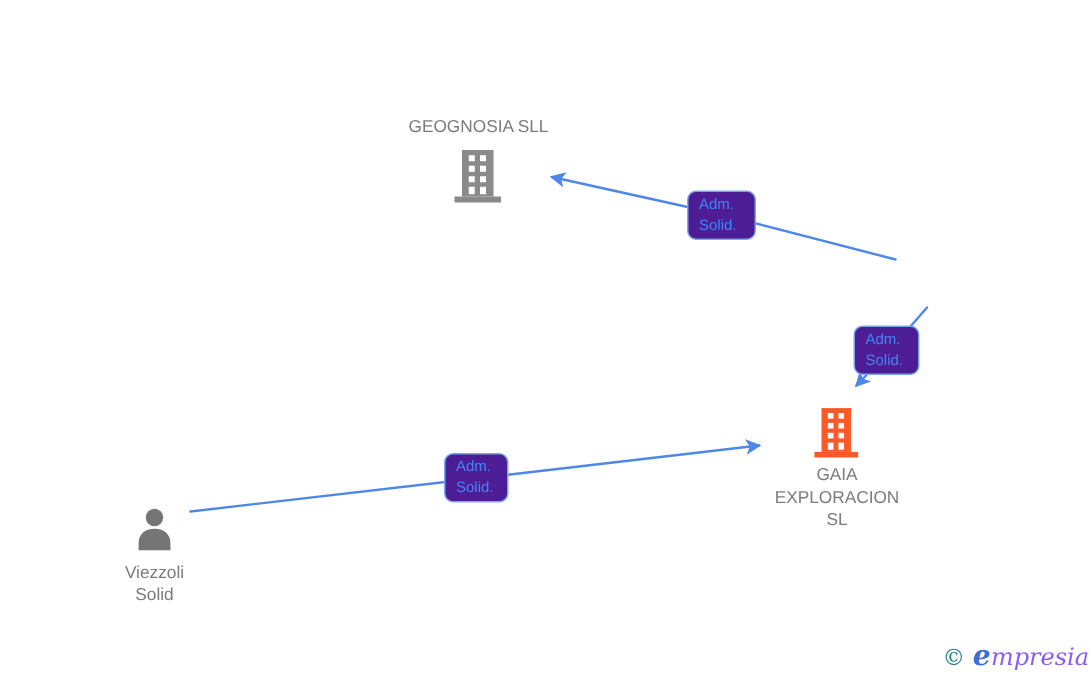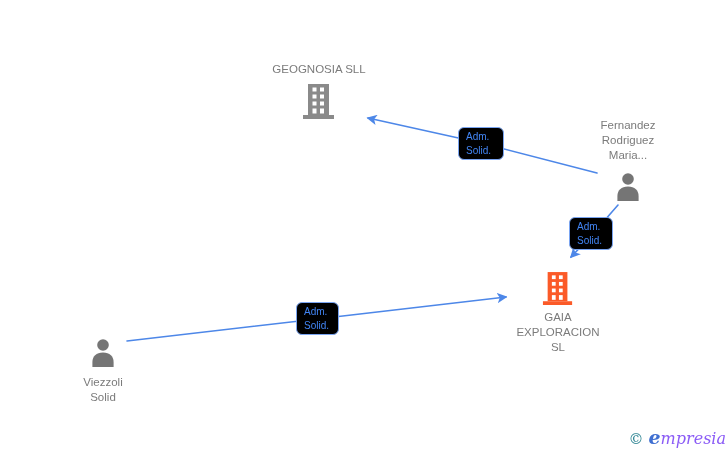--- a/index.html
+++ b/index.html
@@ -14,35 +14,35 @@
   .node{position:absolute;display:flex;flex-direction:column;align-items:center;}
   .node-label{
     color:#7b7b7b;
     font-size:11.5px;
     line-height:15px;
     text-align:center;
     white-space:normal;
   }
   .icon-wrap{display:block;line-height:0;}
   
-  #node-geognosia{left:249px;top:62px;width:140px;}
+  #node-geognosia{left:249px;top:78px;width:140px;}
   #node-geognosia .icon-wrap{margin-top:7px;}
   #node-fernandez{left:583px;top:118px;width:90px;}
   #node-fernandez .node-label{width:70px;}
   #node-fernandez .icon-wrap{margin-top:10px;}
   #node-gaia{left:513px;top:272px;width:90px;}
   #node-gaia .node-label{width:90px;margin-top:4px;}
   #node-viezzoli{left:58px;top:339px;width:90px;}
   #node-viezzoli .node-label{width:54px;margin-top:8px;}
   
   .edge-label{
     position:absolute;
     box-sizing:border-box;
     width:46px;
-    background:#000000;
+    background:#4c1d95;
     border:1.5px solid #7aa5f2;
     border-radius:6px;
     color:#4285f4;
     font-size:10px;
     line-height:13.5px;
     padding:2px 2px 2px 7px;
     text-align:left;
   }
   #edge-label-1{left:458px;top:127px;}
   #edge-label-2{left:569px;top:217px;width:44px;}
@@ -92,31 +92,20 @@
             <rect x="10.5" y="17.5" width="4" height="4"></rect>
               <rect x="18" y="17.5" width="4" height="4"></rect>
             <rect x="10.5" y="24.5" width="4" height="5"></rect>
               <rect x="18" y="24.5" width="4" height="5"></rect>
           </g>
         </g>
       </svg>
     </span>
   </div>
 
-  <div class="node" id="node-fernandez">
-    <div class="node-label">Fernandez Rodriguez Maria...</div>
-    <span class="icon-wrap">
-      <svg width="26" height="28" viewBox="0 0 26 28" xmlns="http://www.w3.org/2000/svg">
-        <g fill="#757575">
-          <circle cx="13" cy="6" r="5.8"></circle>
-          <path d="M13 13.5 C 6.2 13.5 2.4 17.6 2.4 23 L 2.4 28 L 23.6 28 L 23.6 23 C 23.6 17.6 19.8 13.5 13 13.5 Z"></path>
-        </g>
-      </svg>
-    </span>
-  </div>
 
   <div class="node" id="node-gaia">
     <span class="icon-wrap">
       <svg width="32" height="34" viewBox="0 0 34 36" xmlns="http://www.w3.org/2000/svg">
         <g fill="#fb5a28">
           <rect x="6" y="0" width="21" height="31"></rect>
           <rect x="1" y="31" width="31" height="4"></rect>
           <g fill="#ffffff">
             <rect x="10.5" y="3.5" width="4" height="4"></rect>
               <rect x="18" y="3.5" width="4" height="4"></rect>

